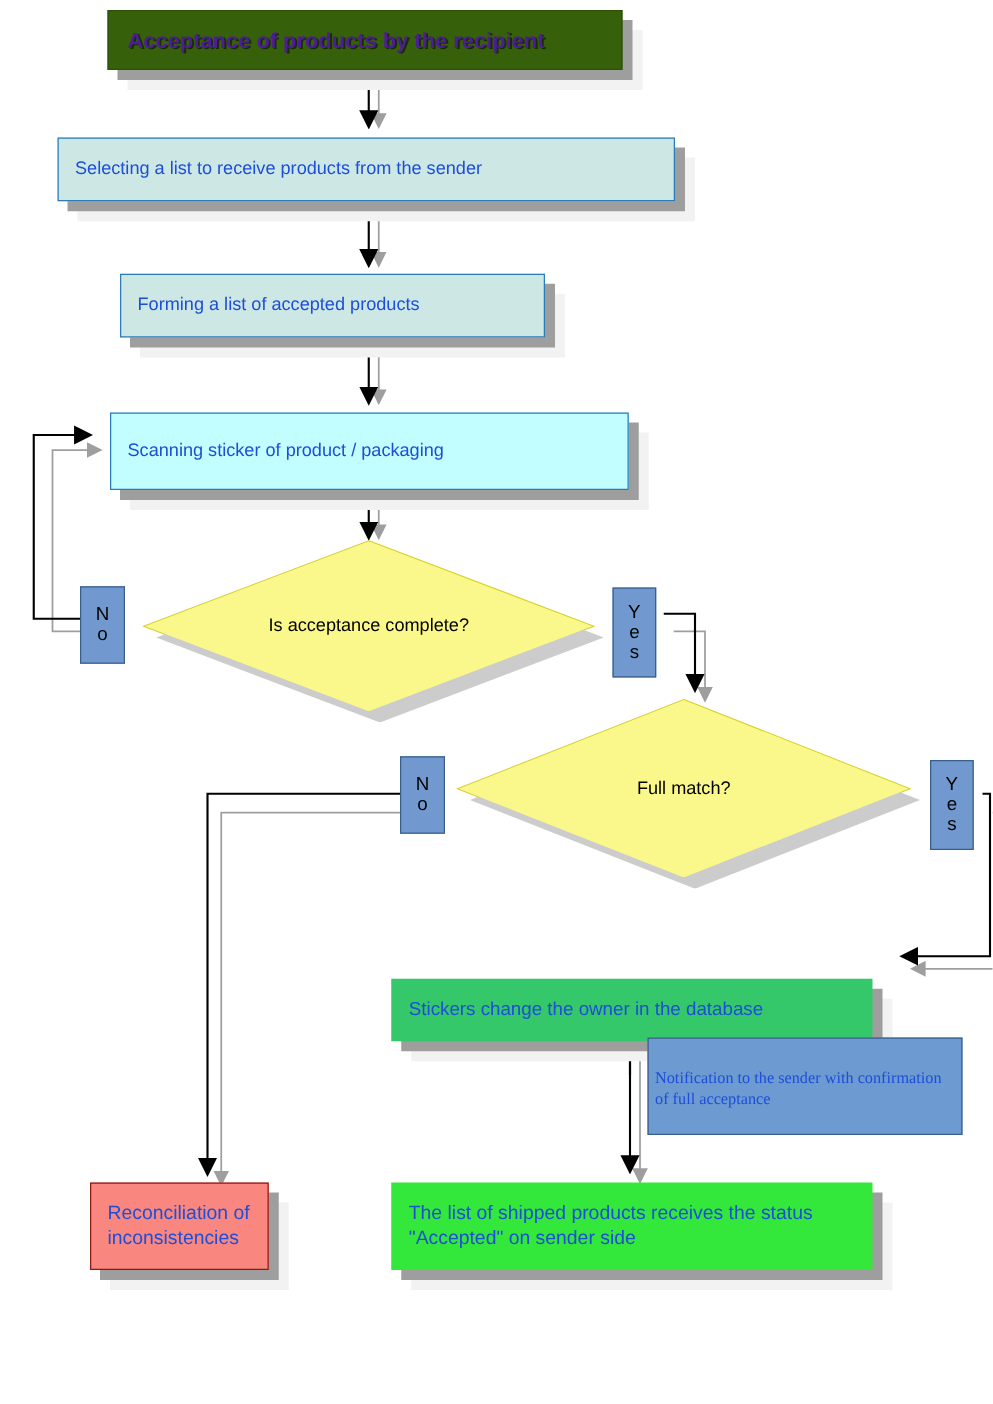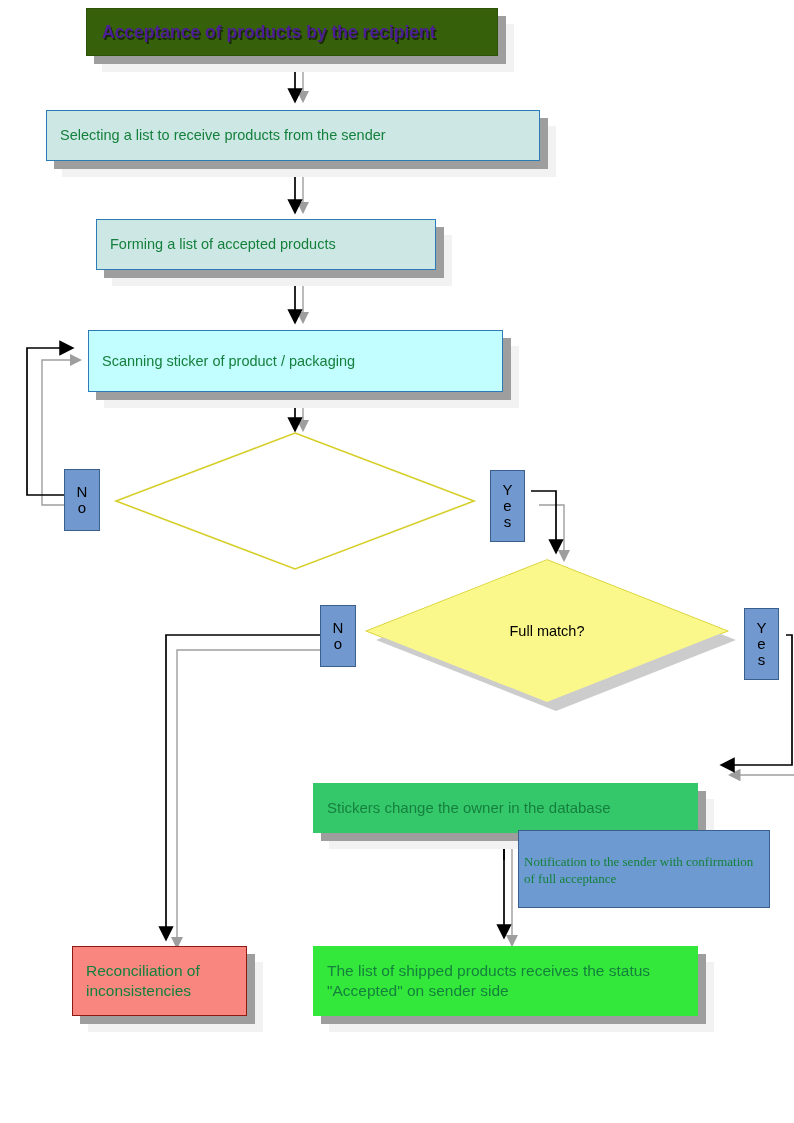--- a/index.html
+++ b/index.html
@@ -58,21 +58,21 @@
     width: 100%;
     height: 100%;
     box-sizing: border-box;
     z-index: -1;
   }
   .node .label {
     position: relative;
     z-index: 2;
     padding: 0 14px;
     line-height: 1.28;
-    color: #15803d;
+    color: #1d4ed8;
     font-size: 14.5px;
     white-space: pre-line;
   }
 
   
   #n-title .face {
     background: #36610a;
     border: 1px solid #2d5208;
   }
   #n-title .label {
@@ -237,20 +237,25 @@
     <div class="label">Forming a list of accepted products</div>
   </div>
 
   <div class="node proc" id="n-scanning" style="left:88px; top:330px; width:415px; height:62px;">
     <div class="shadow2"></div>
     <div class="shadow"></div>
     <div class="face"></div>
     <div class="label">Scanning sticker of product / packaging</div>
   </div>
 
+  <div class="diamond" id="d-acceptance" style="left:116px; top:433px; width:358px; height:136px;">
+    <div class="dshadow"></div>
+    <div class="dface"></div>
+    <div class="dlabel">Is acceptance complete?</div>
+  </div>
 
   <div class="diamond" id="d-match" style="left:367px; top:560px; width:360px; height:142px;">
     <div class="dshadow"></div>
     <div class="dface"></div>
     <div class="dlabel">Full match?</div>
   </div>
 
   <div class="chip" id="c-no1" style="left:64px; top:469px; width:36px; height:62px;">
     <span>N</span>
     <span>o</span>
@@ -278,21 +283,21 @@
     <div class="shadow"></div>
     <div class="face"></div>
     <div class="label">Stickers change the owner in the database</div>
   </div>
 
   <div class="node" id="n-note" style="left:518px; top:830px; width:252px; height:78px;">
     <div class="face"></div>
     <div class="label">Notification to the sender with confirmation of full acceptance</div>
   </div>
 
-  <div class="node" id="n-reconcile" style="left:72px; top:946px; width:175px; height:70px;">
+  <div class="node" id="n-reconcile" style="left:72px; top:946px; width:143px; height:70px;">
     <div class="shadow2"></div>
     <div class="shadow"></div>
     <div class="face"></div>
     <div class="label">Reconciliation of inconsistencies</div>
   </div>
 
   <div class="node" id="n-accepted" style="left:313px; top:946px; width:385px; height:70px;">
     <div class="shadow2"></div>
     <div class="shadow"></div>
     <div class="face"></div>

